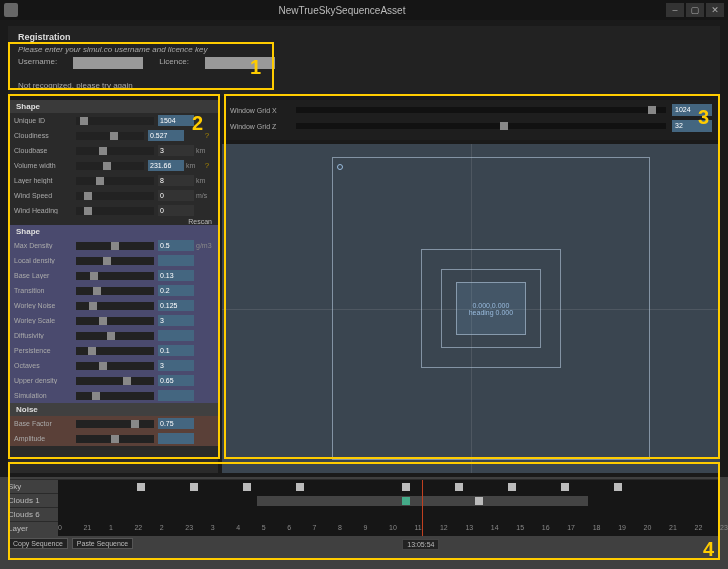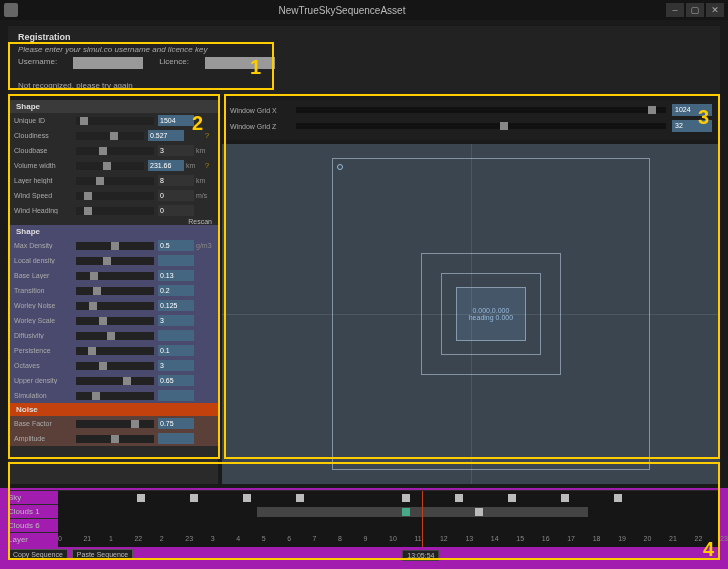--- a/index.html
+++ b/index.html
@@ -29,21 +29,21 @@
 
 .main { flex: 1; display: flex; padding: 0 8px 4px 8px; gap: 4px; overflow: hidden; }
 .left-panel { width: 210px; background: #2a2a2a; display: flex; flex-direction: column; overflow: hidden; position: relative; }
 .right-panel { flex: 1; display: flex; flex-direction: column; gap: 4px; }
 
 
 .props-tabs { background: #444; height: 14px; display:flex; }
 .props-tab { padding: 1px 8px; background:#555; color:#ccc; font-size:8px; }
 .section-sub { background: #3a3a3a; padding: 2px 8px; font-size: 8px; font-weight: bold; color: #ddd; }
 .section-shape { background: #4a4a6e; padding: 2px 8px; font-size: 8px; font-weight: bold; color: #ddd; }
-.section-noise { background: #c2410c; padding: 2px 8px; font-size: 8px; font-weight: bold; color: #ddd; }
+.section-noise { background: #404040; padding: 2px 8px; font-size: 8px; font-weight: bold; color: #ddd; }
 .prop-row { display: flex; align-items: center; padding: 2px 6px; height: 15px; }
 .prop-row.shape-bg { background: #4a4a6e; }
 .prop-row.noise-bg { background: #5a4038; }
 .prop-label { width: 58px; color: #aaa; font-size: 7px; white-space: nowrap; overflow:hidden; }
 .prop-slider { flex: 1; height: 8px; background: #222; position: relative; margin: 0 4px; }
 .prop-slider .thumb { position: absolute; width: 8px; height: 8px; background: #888; top: 0; }
 .prop-val { width: 36px; height: 11px; background: #446680; color: #fff; font-size: 7px; padding: 0 2px; line-height:11px; }
 .prop-val.dark { background: #333; }
 .prop-unit { width: 18px; color: #888; font-size: 7px; padding-left: 2px; }
 .prop-help { color: #aa8800; font-size: 8px; width: 10px; text-align: center; cursor:pointer; }
@@ -58,21 +58,21 @@
 .grid-slider .thumb { position:absolute; width:8px; height:8px; background:#888; top:-1px; }
 .grid-val { width: 40px; height: 12px; background: #446680; color:#fff; font-size:7px; line-height:12px; padding:0 3px; }
 
 
 .viewport { flex: 1; background: #3a4550; position: relative; overflow: hidden; }
 .vp-grid-line { position: absolute; background: rgba(255,255,255,0.1); }
 .vp-square { position: absolute; border: 1px solid rgba(180,200,220,0.6); }
 .vp-label { position:absolute; color:#9bd; font-size:7px; text-align:center; }
 
 
-.timeline { background: #a21caf; padding: 2px 8px 9px 8px; }
+.timeline { background: #404040; padding: 2px 8px 20px 8px; }
 .tl-row { display: flex; align-items: center; height: 14px; border-top: 1px solid #2a2a2a; }
 .tl-label { width: 50px; font-size: 8px; color: #bbb; }
 .tl-track { flex: 1; height: 14px; background: #161616; position: relative; }
 .tl-key { position:absolute; width:8px; height:8px; background:#bbb; top:3px; }
 .tl-block { position:absolute; height:10px; background:#444; top:2px; }
 .tl-time-label { position:absolute; font-size:7px; color:#888; top:2px; }
 .tl-playhead { position:absolute; width:1px; background:#c04020; top:0; bottom:0; }
 .tl-playbox { position:absolute; background:#222; border:1px solid #444; color:#bbb; font-size:7px; padding:1px 4px; bottom:-14px; }
 .tl-btns { display:flex; gap:4px; margin-top:3px; }
 .tl-btn { border:1px solid #555; background:#222; color:#bbb; font-size:7px; padding:1px 4px; cursor:pointer; }

